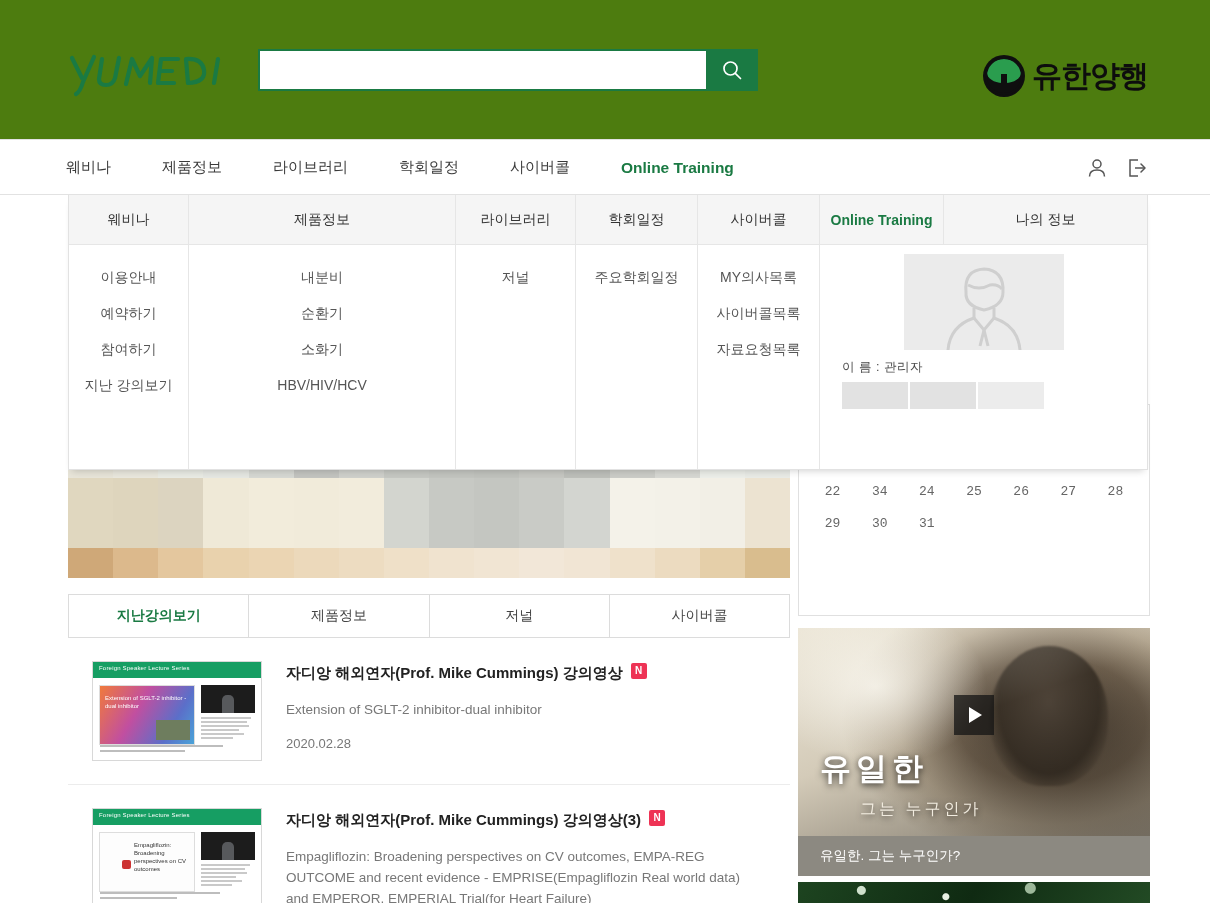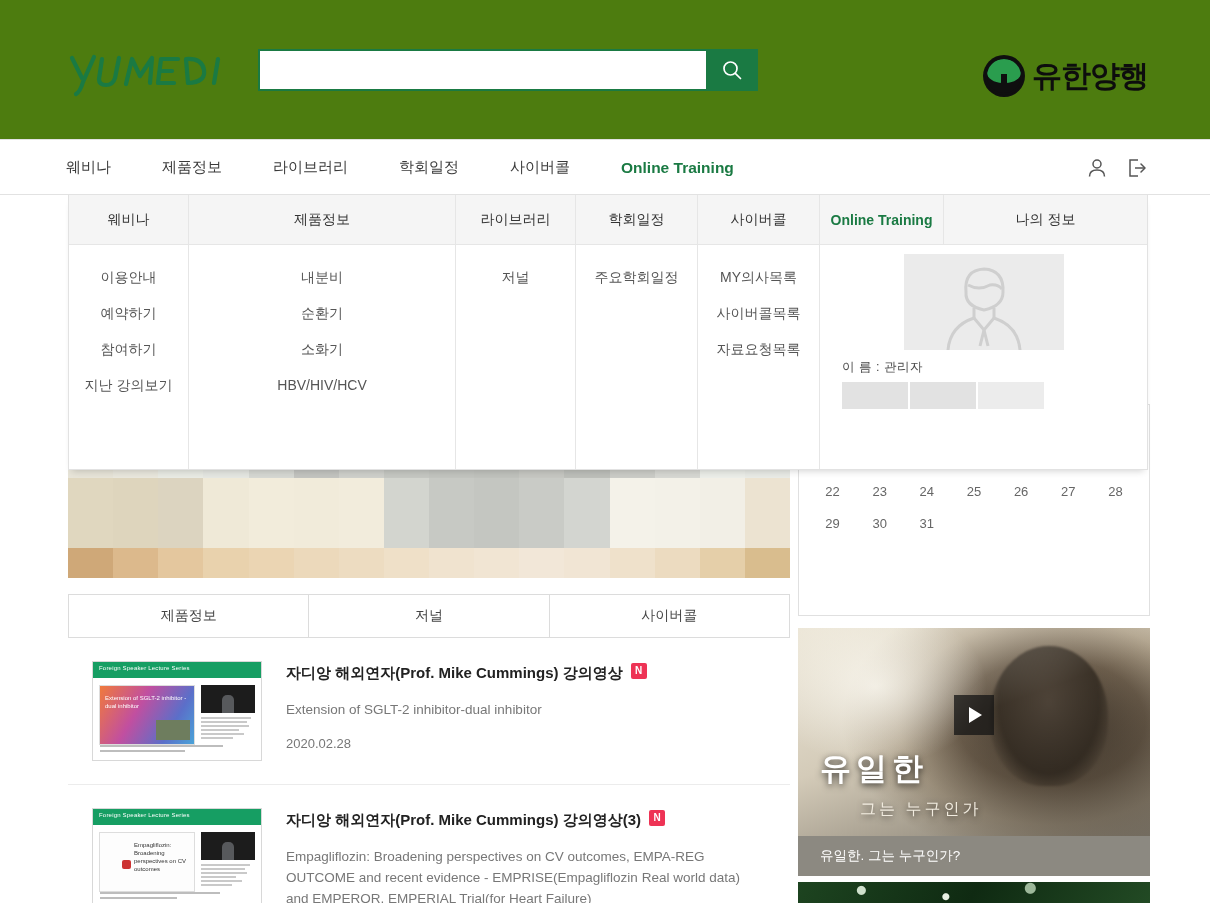--- a/index.html
+++ b/index.html
@@ -185,21 +185,21 @@
   .lec-date { font-size: 13px; color: #777; margin-top: 16px; }
 
   
   .calendar {
     position: absolute; left: 798px; top: 404px; width: 352px; height: 212px;
     border: 1px solid #e0e0e0; background: #fff; padding: 6px 10px;
   }
   .cal-grid { display: grid; grid-template-columns: repeat(7, 1fr); }
   .cal-cell {
     height: 32px; display: flex; align-items: center; justify-content: center;
-    font-size: 13px; color: #666; cursor: pointer;
+    font-size: 13px; color: #666; cursor: pointer; font-family: Liberation Mono, monospace;
   }
   .cal-cell.empty { cursor: default; }
 
   .video-card {
     position: absolute; left: 798px; top: 628px; width: 352px; height: 248px;
     overflow: hidden; cursor: pointer; background: #2d2a24;
   }
   .video-thumb { position: absolute; inset: 0 0 40px 0; overflow: hidden; background: #b9ad99; }
   .vt-layer-a { position: absolute; inset: 0; background:
       radial-gradient(ellipse 70% 80% at 72% 45%, #3a3128 0%, #6a5c4b 38%, #b7aa94 62%, #ded6c4 85%);
@@ -375,21 +375,21 @@
         <div class="cal-cell">13</div>
         <div class="cal-cell">14</div>
         <div class="cal-cell">15</div>
         <div class="cal-cell">16</div>
         <div class="cal-cell">17</div>
         <div class="cal-cell">18</div>
         <div class="cal-cell">19</div>
         <div class="cal-cell">20</div>
         <div class="cal-cell">21</div>
         <div class="cal-cell">22</div>
-        <div class="cal-cell">23</div>
+        <div class="cal-cell">34</div>
         <div class="cal-cell">24</div>
         <div class="cal-cell">25</div>
         <div class="cal-cell">26</div>
         <div class="cal-cell">27</div>
         <div class="cal-cell">28</div>
         <div class="cal-cell">29</div>
         <div class="cal-cell">30</div>
         <div class="cal-cell">31</div>
         <div class="cal-cell empty"></div>
         <div class="cal-cell empty"></div>
@@ -462,20 +462,21 @@
             <div class="pbar" style="width:66px"></div>
             <div class="pbar" style="width:66px; background:#ececec"></div>
           </div>
         </div>
       </div>
 
     </div>
   </div>
 
   <div class="tabs">
+    <div class="tab active">지난강의보기</div>
     <div class="tab">제품정보</div>
     <div class="tab">저널</div>
     <div class="tab">사이버콜</div>
   </div>
 
   <div class="lecture-list">
 
     <div class="lecture">
       <div class="thumb">
         <div class="band">

